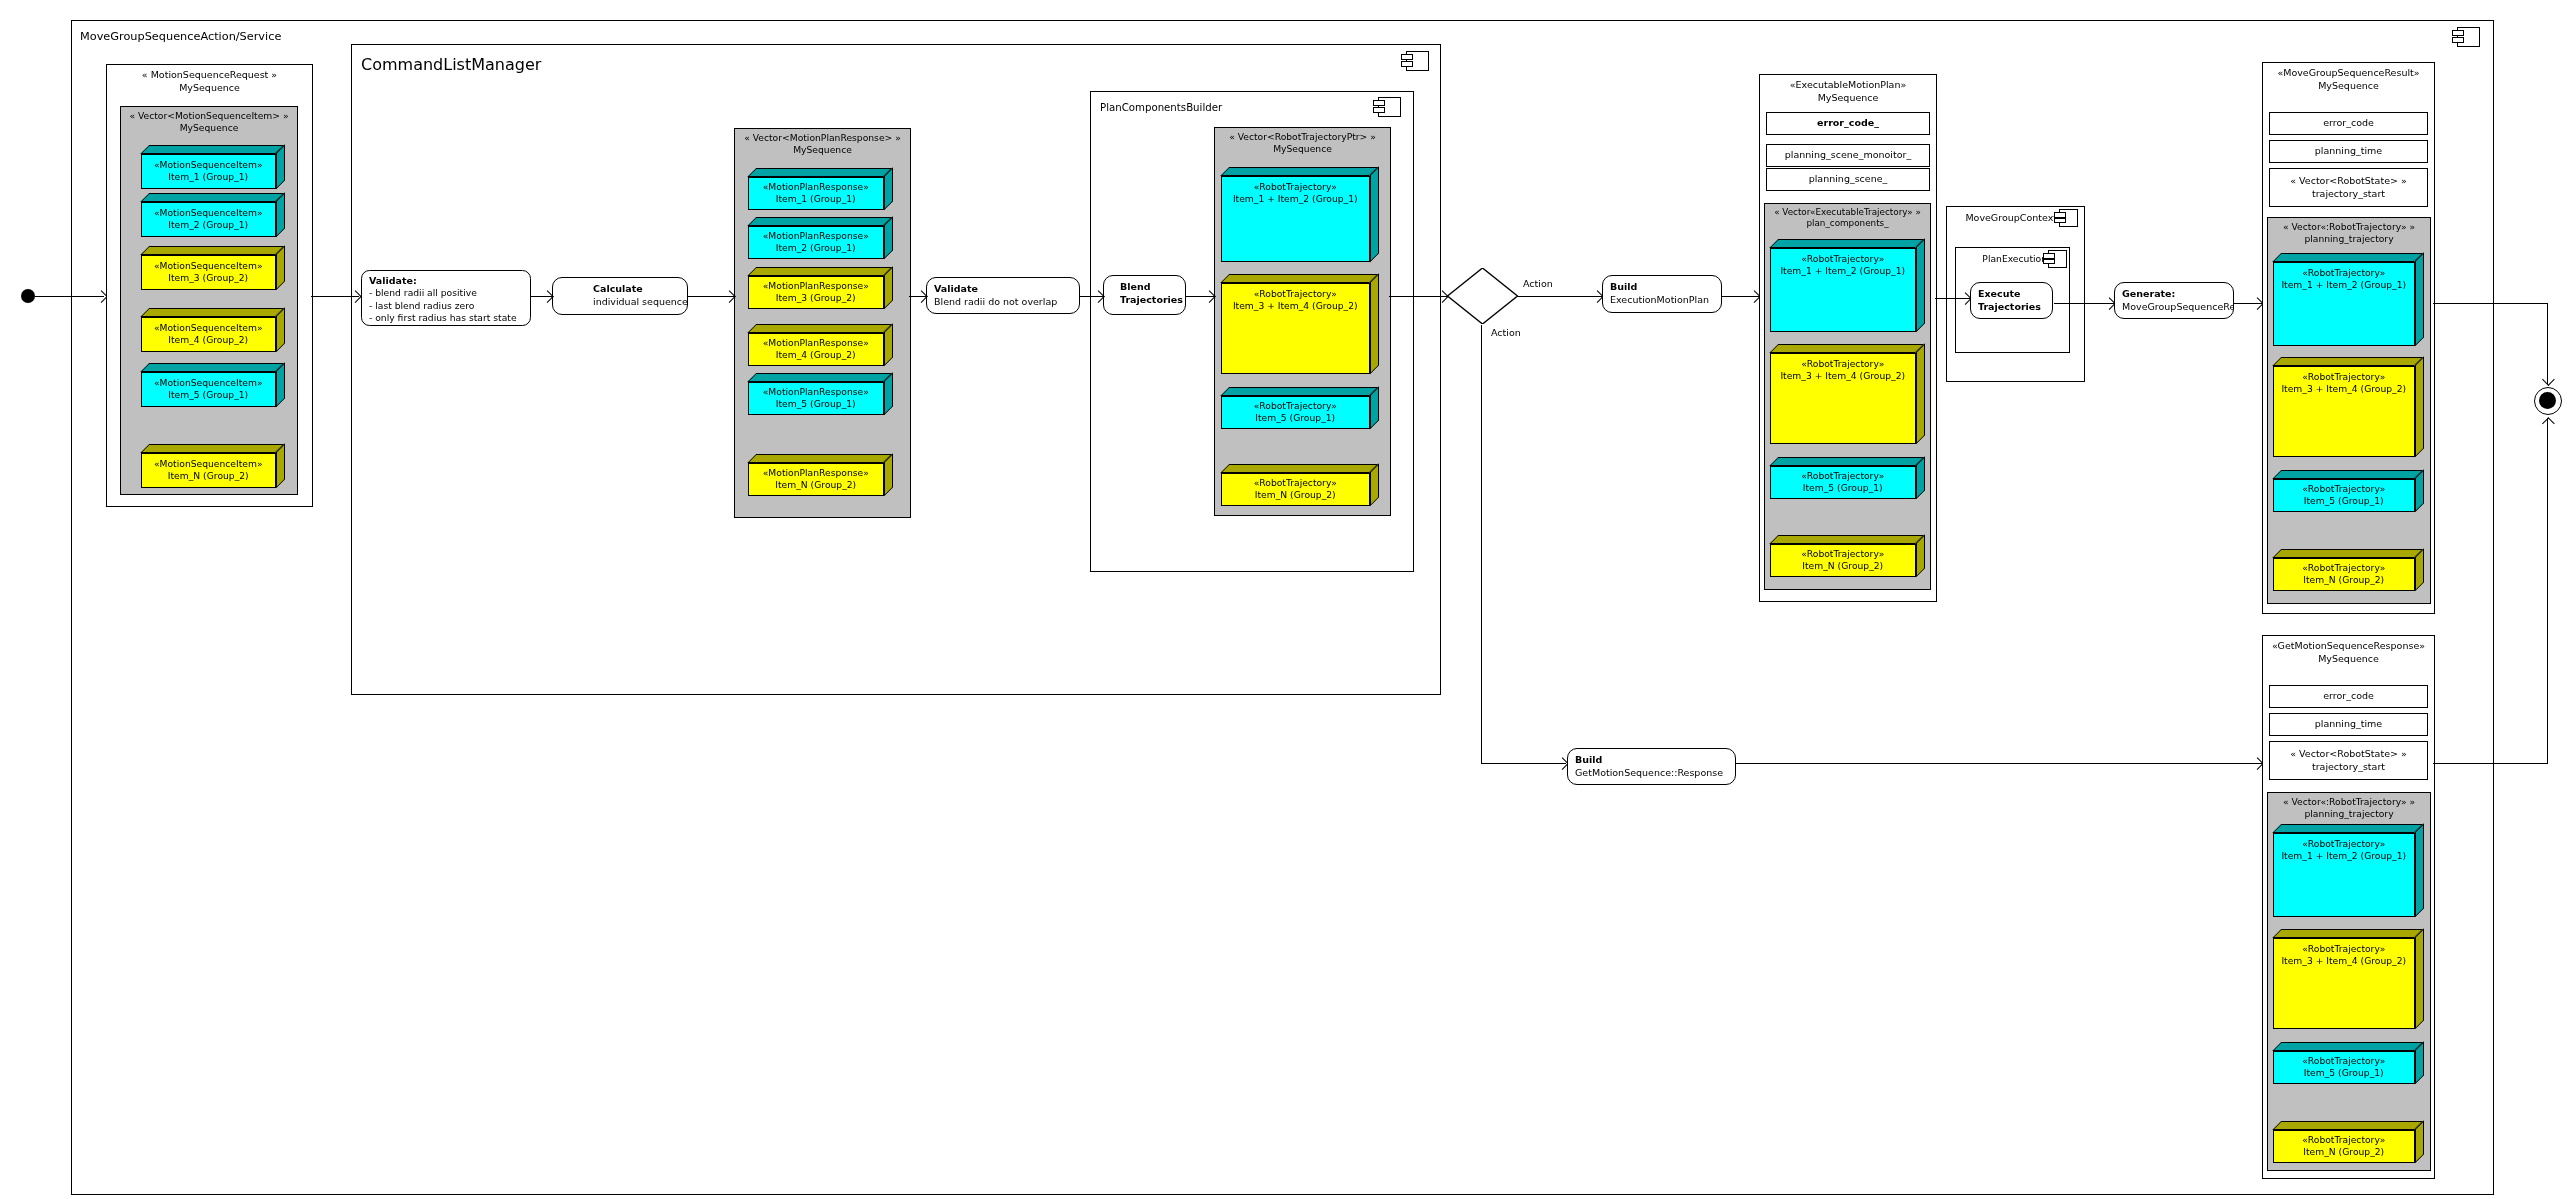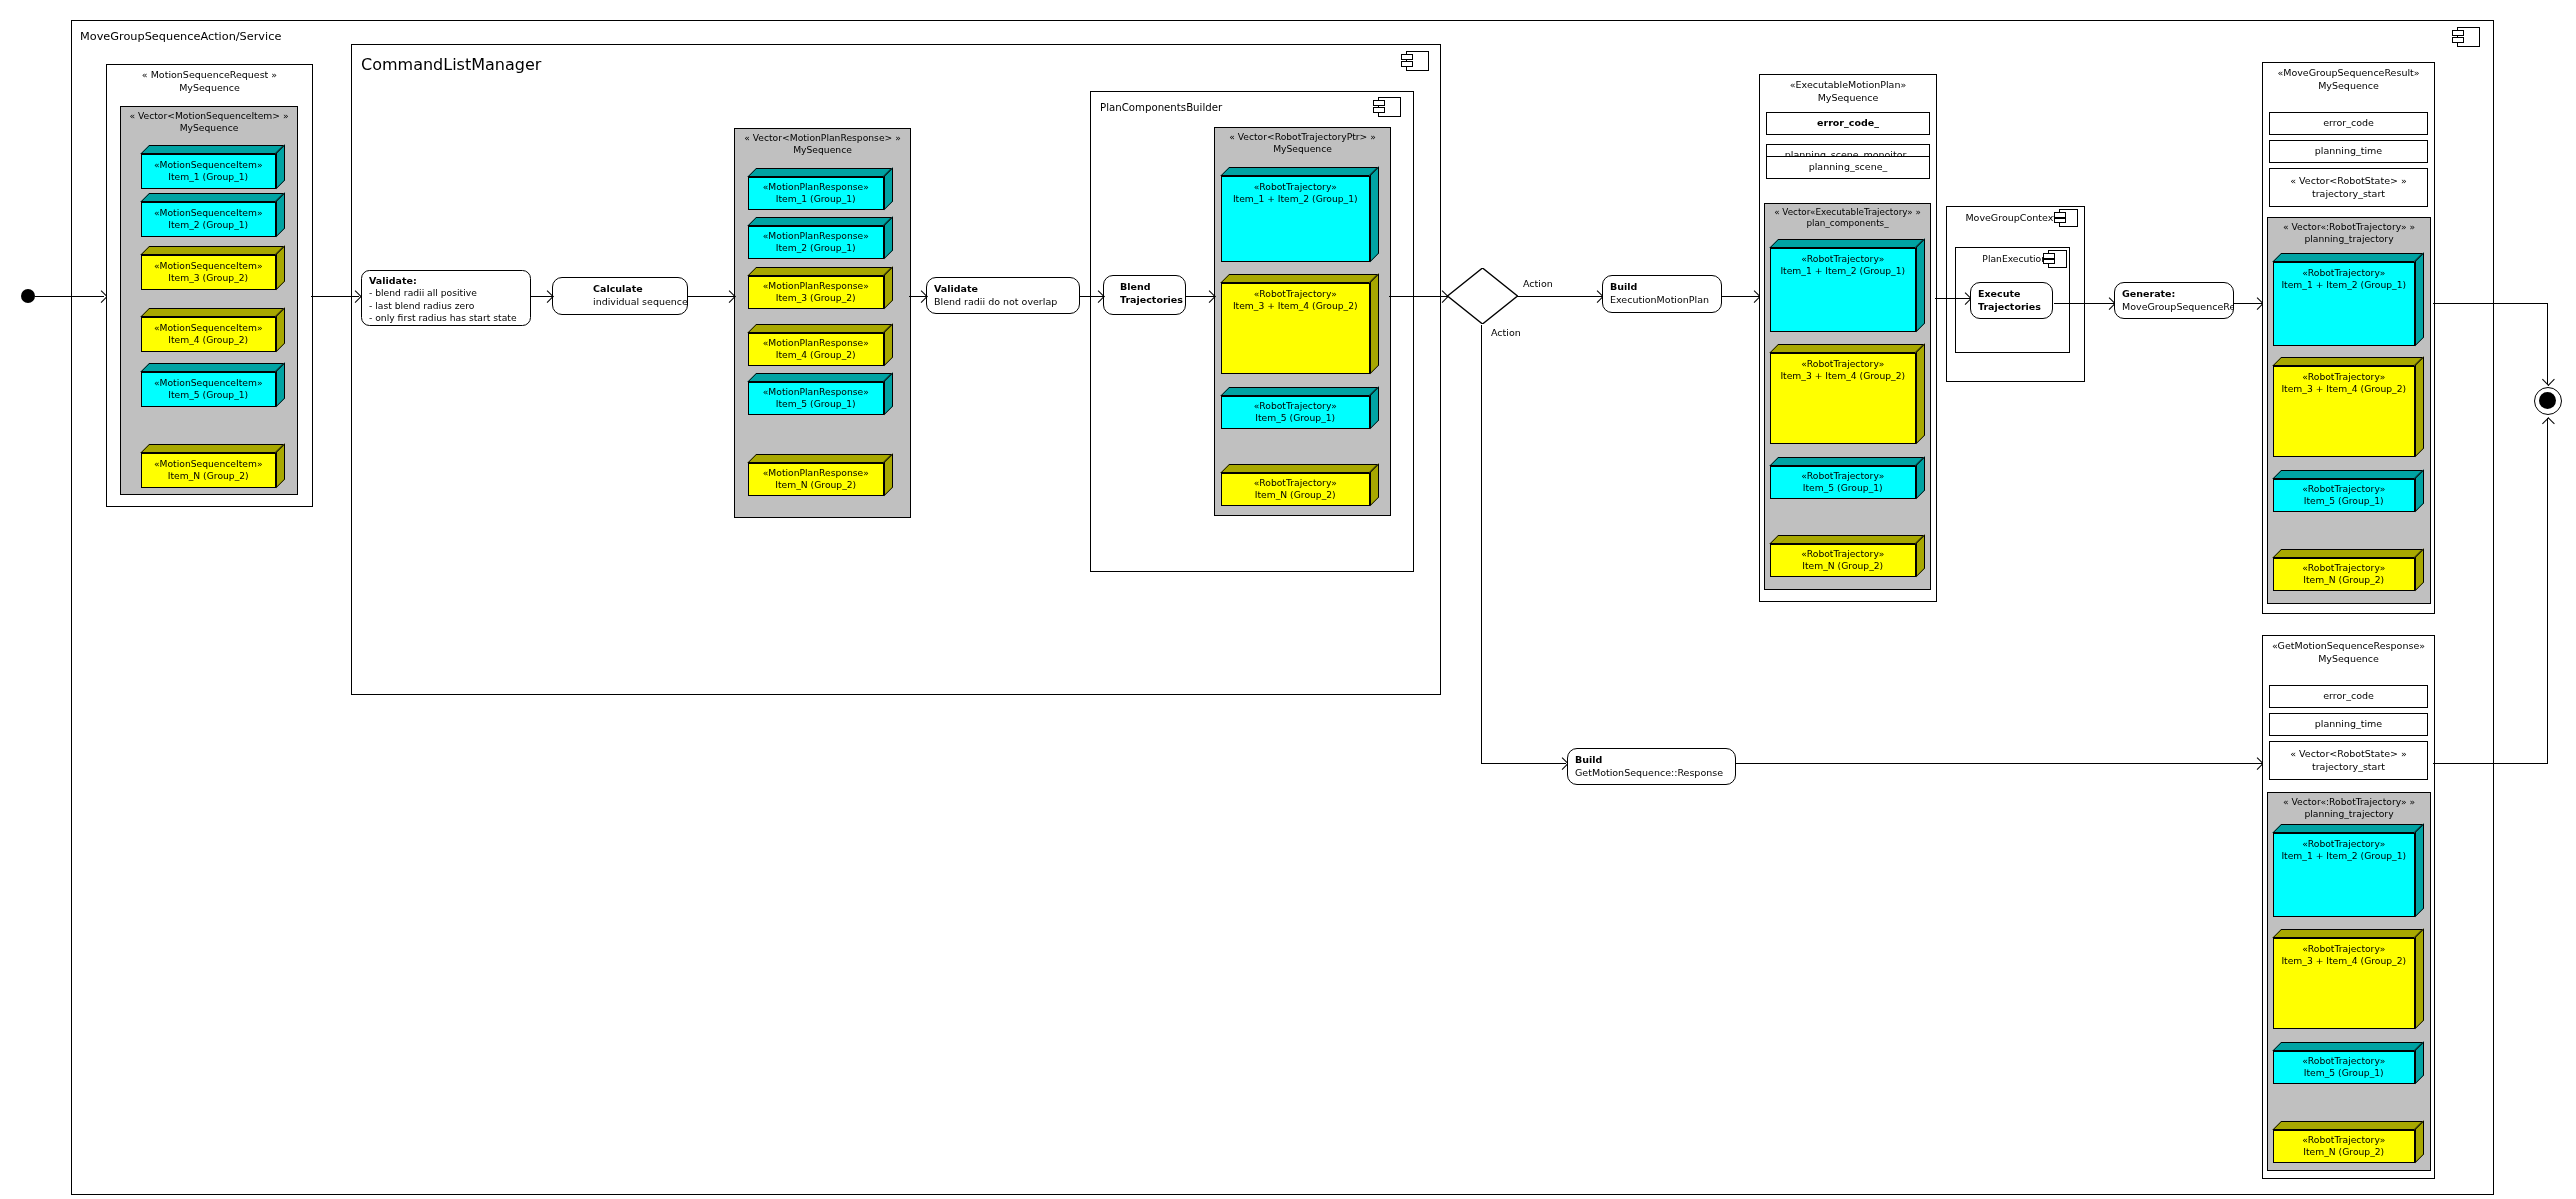--- a/index.html
+++ b/index.html
@@ -302,21 +302,21 @@
       <span>«ExecutableMotionPlan»</span><br>
       <span>MySequence</span>
     </div>
   </div>
   <div class="field" style="left:1766px;top:112px;width:162px;height:21px;font-weight:bold;">
       <span>error_code_</span>
     </div>
   <div class="field" style="left:1766px;top:144px;width:162px;height:21px;">
       <span>planning_scene_monoitor_</span>
     </div>
-  <div class="field" style="left:1766px;top:156px;width:162px;height:21px;justify-content:center;">
+  <div class="field" style="left:1766px;top:168px;width:162px;height:21px;justify-content:center;">
       <span>planning_scene_</span>
     </div>
   <div class="abs gbox" style="left:1764px;top:203px;width:165px;height:385px;">
     <div class="gtitle" style="font-size:8.8px;">
       <span>« Vector«ExecutableTrajectory» »</span><br>
       <span>plan_components_</span>
     </div>
   </div>
   <div class="item c" style="left:1770px;top:239px;width:154px;height:93px;">
       <i class="ft"></i>

